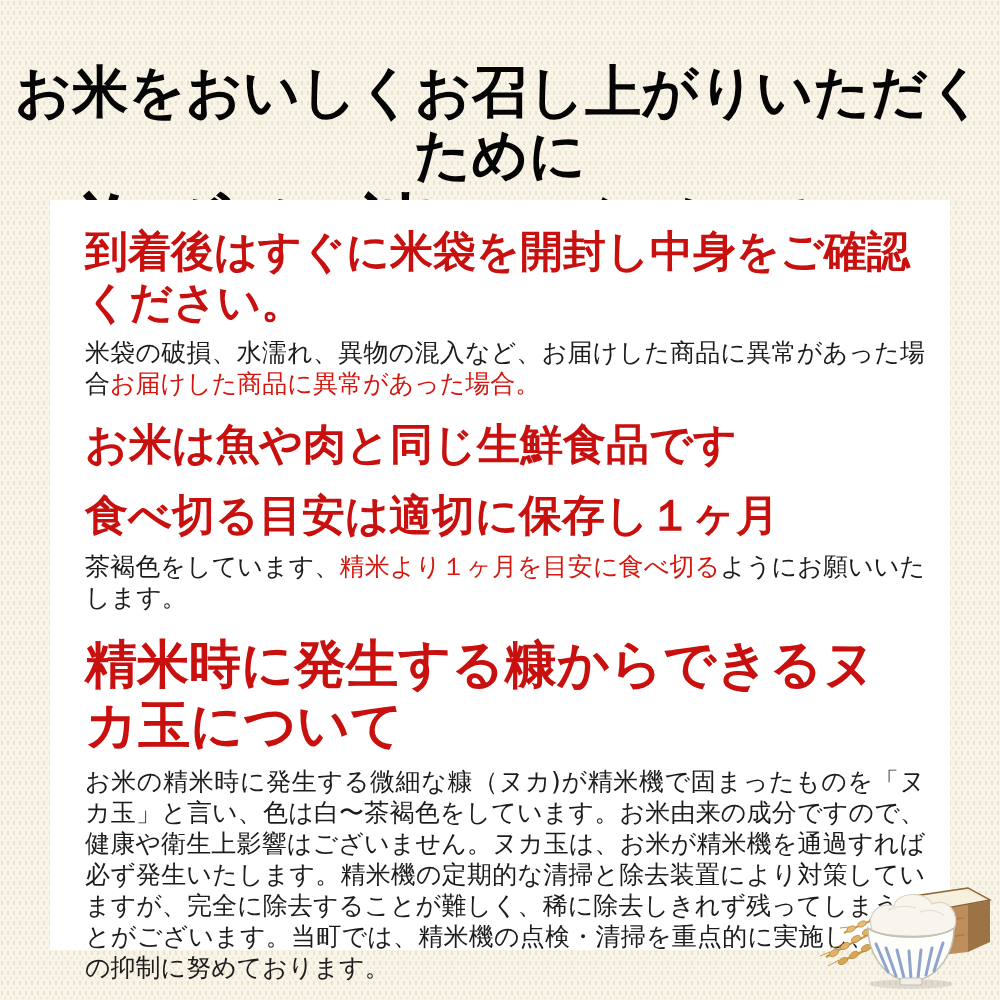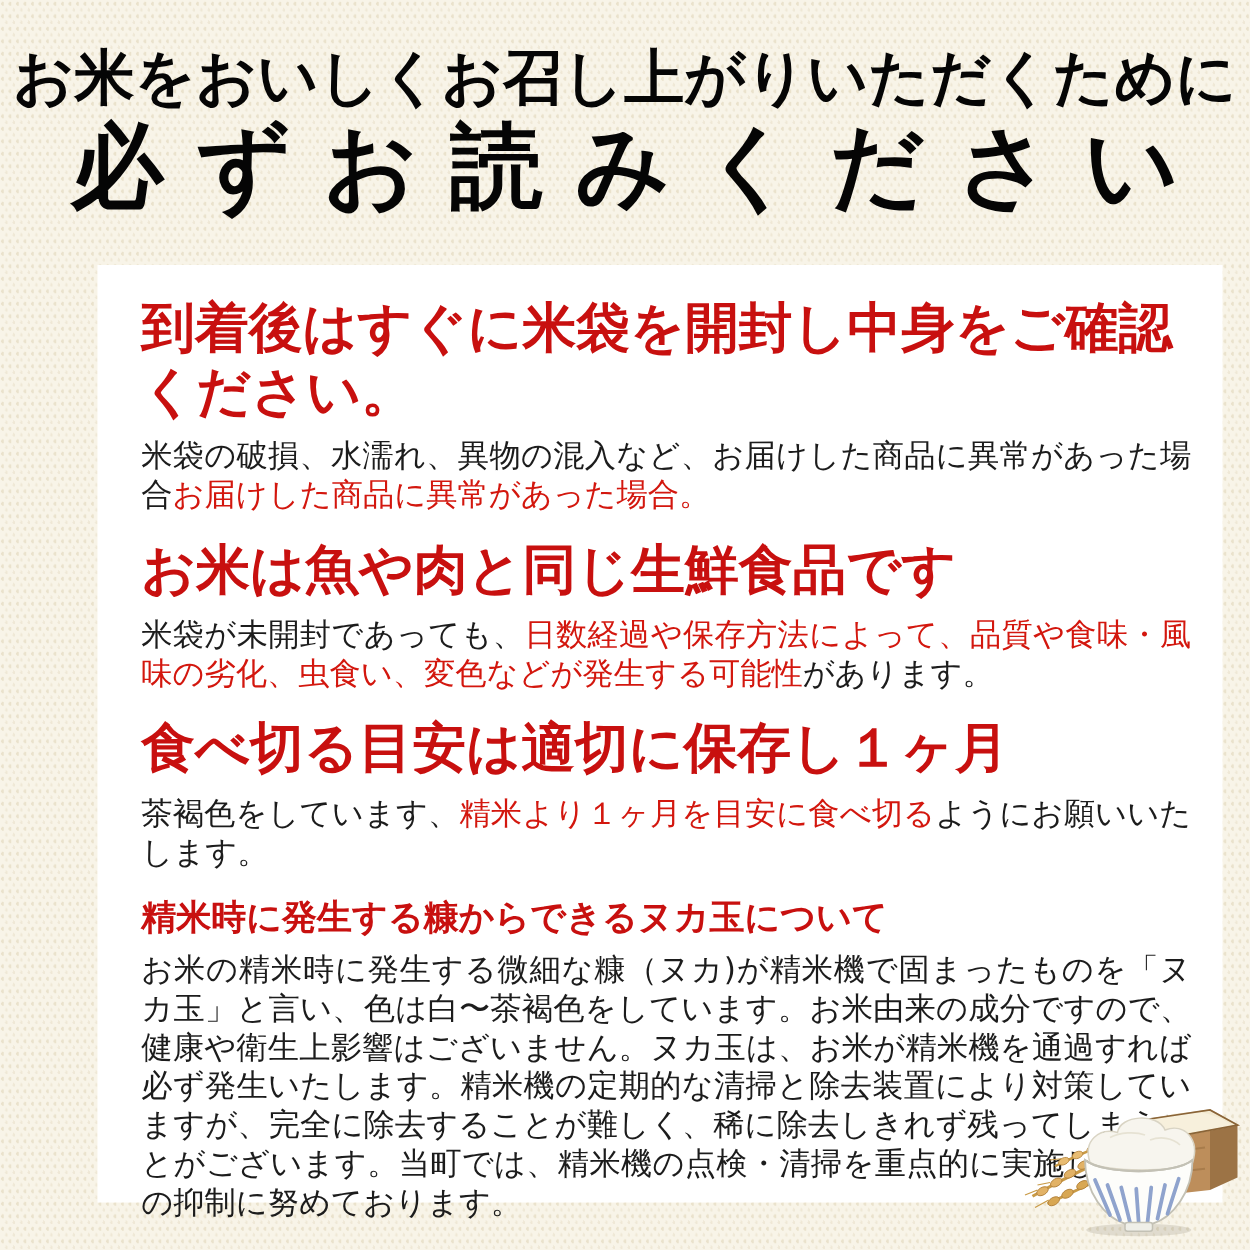--- a/index.html
+++ b/index.html
@@ -10,44 +10,43 @@
     background-color:#f8f4e8;
     background-image:
       radial-gradient(ellipse 1.6px 2.8px at 2px 3px, #eae2cc 62%, transparent 68%),
       radial-gradient(ellipse 1.4px 2.4px at 5px 8px, #efe8d6 62%, transparent 68%);
     background-size:6px 10px;
     font-family:"DejaVu Sans","Liberation Sans",sans-serif;
   }
   .hdr{padding-top:36px;text-align:center;color:#050505;}
   .hdr-line1{
     font-family:"DejaVu Serif","Liberation Serif",serif;
-    font-weight:bold;font-size:48px;line-height:1.12;
+    font-weight:bold;font-size:56px;line-height:1.12;margin-top:24px;
   }
   .hdr-line2{
     font-family:"DejaVu Serif","Liberation Serif",serif;
     font-weight:bold;font-size:74px;line-height:1.12;
     letter-spacing:26px;margin-right:-26px;margin-top:2px;
   }
   .box{
-    position:absolute;left:50px;top:212px;
+    position:absolute;left:50px;top:200px;
     width:900px;height:750px;
     background:#ffffff;
     box-sizing:border-box;
     padding:26px 25px 0 35px;
-    margin-left:28px;
   }
   .sec{margin:0 0 20px 0;}
   .sec-h{
     margin:0 0 10px 0;
     font-family:"DejaVu Serif","Liberation Serif",serif;
     font-weight:bold;
     font-size:43px;line-height:1.18;
     color:var(--red-heading,#c8100f);
   }
-  .sec-nuka .sec-h{font-size:28px;}
+  .sec-nuka .sec-h{font-size:52px;}
   .sec-b{
     margin:0;
     font-size:25px;line-height:31px;
     color:var(--text-black,#1c1c1c);
     text-align:justify;
   }
   .sg-red{color:var(--red-body,#d3170e);}
   .illust{position:absolute;right:6px;bottom:8px;width:178px;height:132px;}
 </style>
 </head>
@@ -62,21 +61,20 @@
 
   <main class="box">
 
     <section class="sec sec-open">
       <h2 class="sec-h">到着後はすぐに米袋を開封し中身をご確認ください。</h2>
       <p class="sec-b"><span class="sg-black">米袋の破損、水濡れ、異物の混入など、お届けした商品に異常があった場合</span><span class="sg-red">お届けした商品に異常があった場合。</span></p>
     </section>
 
     <section class="sec sec-fresh">
       <h2 class="sec-h">お米は魚や肉と同じ生鮮食品です</h2>
-      <p class="sec-b"><span class="sg-black">米袋が未開封であっても、</span><span class="sg-red">日数経過や保存方法によって、品質や食味・風味の劣化、虫食い、変色などが発生する可能性</span><span class="sg-black">があります。</span></p>
     </section>
 
     <section class="sec sec-month">
       <h2 class="sec-h">食べ切る目安は適切に保存し１ヶ月</h2>
       <p class="sec-b"><span class="sg-black">茶褐色をしています、</span><span class="sg-red">精米より１ヶ月を目安に食べ切る</span><span class="sg-black">ようにお願いいたします。</span></p>
     </section>
 
     <section class="sec sec-nuka">
       <h2 class="sec-h">精米時に発生する糠からできるヌカ玉について</h2>
       <p class="sec-b"><span class="sg-black">お米の精米時に発生する微細な糠（ヌカ)が精米機で固まったものを「ヌカ玉」と言い、色は白〜茶褐色をしています。お米由来の成分ですので、健康や衛生上影響はございません。ヌカ玉は、お米が精米機を通過すれば必ず発生いたします。精米機の定期的な清掃と除去装置により対策していますが、完全に除去することが難しく、稀に除去しきれず残ってしまうことがございます。当町では、精米機の点検・清掃を重点的に実施し、発生の抑制に努めております。</span></p>

